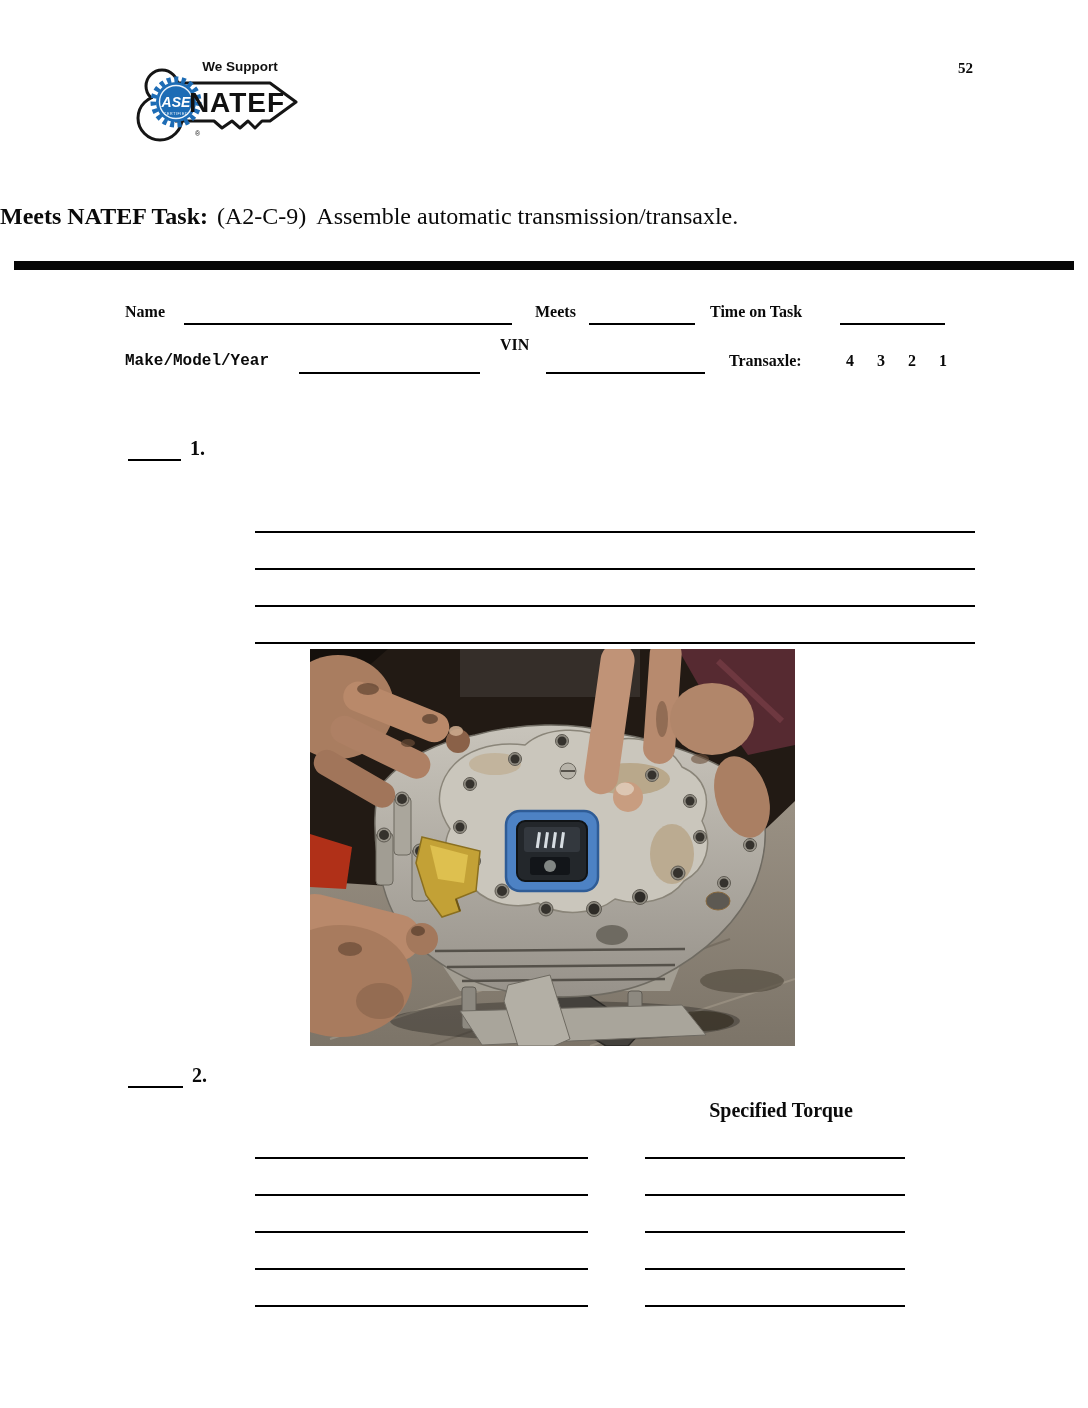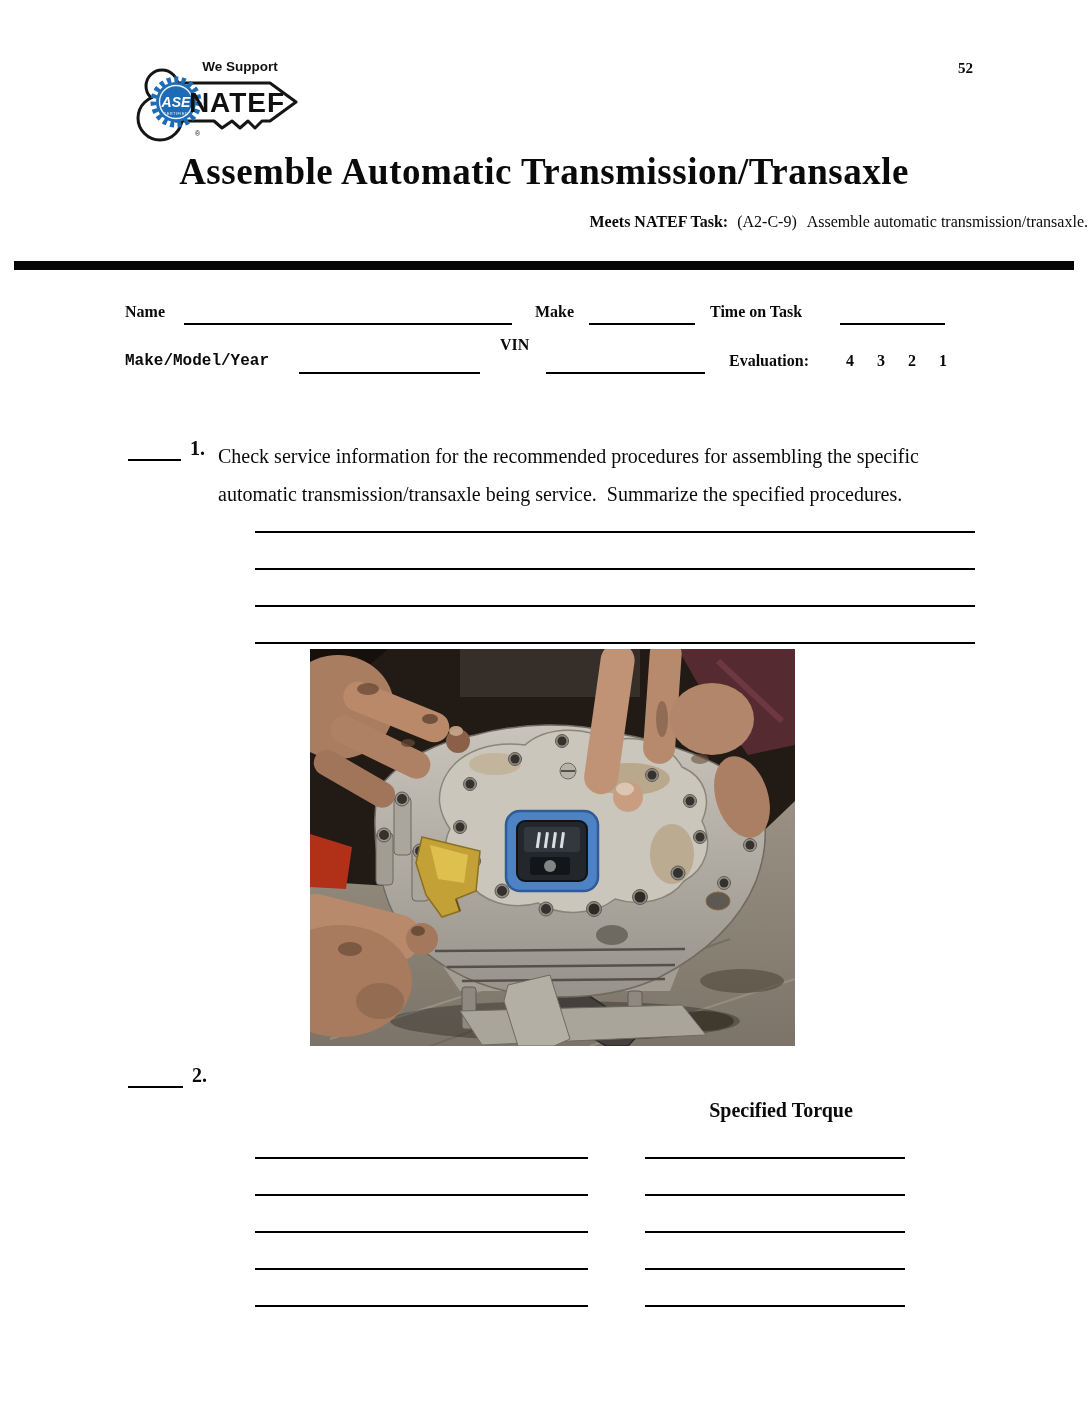--- a/index.html
+++ b/index.html
@@ -3,21 +3,21 @@
 <meta charset="utf-8">
 <style>
   html,body{margin:0;padding:0;background:#ffffff;}
   .page{
     position:relative;width:1088px;height:1408px;background:#ffffff;overflow:hidden;
     font-family:"Liberation Serif","DejaVu Serif",serif;color:#0a0a0a;
   }
   .abs{position:absolute;}
   .page-number{left:958px;top:60px;font-size:15px;font-weight:bold;}
   .title{left:0;right:0;top:150px;text-align:center;font-size:37px;font-weight:bold;letter-spacing:0.5px;}
-  .meets{left:0;right:0;top:213px;text-align:right;font-size:16px;}
+  .meets{left:0;right:0;top:203px;text-align:left;font-size:24px;}
   .meets .lab{font-weight:bold;margin-right:9px;}
   .meets .code{margin-right:10px;}
   .p1{left:0;right:0;top:229px;text-align:center;font-size:20px;}
   .rule{left:14px;top:261px;width:1060px;height:9px;background:#060606;}
   .lbl{font-size:16px;font-weight:bold;white-space:nowrap;}
   .fill{border-bottom:2px solid #000;height:20px;}
   .tasknum{font-size:20px;font-weight:bold;}
   .tasktext{font-size:20px;line-height:38px;white-space:pre-wrap;}
   .wline{border-top:2px solid #000;height:0;}
   .colhead{font-size:20px;font-weight:bold;text-align:center;}
@@ -45,48 +45,46 @@
         <circle r="16.5" fill="none" stroke="#eaf2fa" stroke-width="1.4"></circle>
         <text x="0" y="5" text-anchor="middle" font-size="14" font-style="italic" font-weight="bold" fill="#ffffff">ASE</text>
         <text x="0" y="12.5" text-anchor="middle" font-size="3.6" fill="#ffffff" letter-spacing="0.6">CERTIFIED</text>
       </g>
       <text x="109" y="17" text-anchor="middle" font-size="13.5" font-weight="bold" fill="#111111">We Support</text>
       <text x="106" y="58" text-anchor="middle" font-size="28" font-weight="bold" letter-spacing="1" fill="#111111">NATEF</text>
       <text x="64" y="82" font-size="7" fill="#111111">®</text>
     </svg>
   </div>
 
-  <div class="abs title">Assemble Automatic Transmission/Transaxle</div>
   <div class="abs meets">
     <span class="lab">Meets NATEF Task:</span><span class="code">(A2-C-9)</span><span>Assemble automatic transmission/transaxle.</span>
   </div>
   <div class="abs rule"></div>
 
   <div class="abs lbl" style="left:125px;top:303px;">Name</div>
   <div class="abs fill" style="left:184px;top:303px;width:328px;"></div>
-  <div class="abs lbl" style="left:535px;top:303px;">Make</div>
+  <div class="abs lbl" style="left:535px;top:303px;">Meets</div>
   <div class="abs fill" style="left:589px;top:303px;width:106px;"></div>
   <div class="abs lbl" style="left:710px;top:303px;">Time on Task</div>
   <div class="abs fill" style="left:840px;top:303px;width:105px;"></div>
 
   <div class="abs lbl" style="left:125px;top:352px;font-family:Liberation Mono, monospace;">Make/Model/Year</div>
   <div class="abs fill" style="left:299px;top:352px;width:181px;"></div>
   <div class="abs lbl" style="left:500px;top:336px;">VIN</div>
   <div class="abs fill" style="left:546px;top:352px;width:159px;"></div>
-  <div class="abs lbl" style="left:729px;top:352px;">Evaluation:</div>
+  <div class="abs lbl" style="left:729px;top:352px;">Transaxle:</div>
   <div class="abs lbl" style="left:846px;top:352px;display:flex;gap:23px;">
     <span>4</span>
     <span>3</span>
     <span>2</span>
     <span>1</span>
   </div>
 
   <div class="abs fill" style="left:128px;top:441px;width:53px;height:18px;"></div>
   <div class="abs tasknum" style="left:190px;top:437px;">1.</div>
-  <div class="abs tasktext" style="left:218px;top:437px;width:758px;">Check service information for the recommended procedures for assembling the specific automatic transmission/transaxle being service.  Summarize the specified procedures.</div>
 
   <div class="abs wline" style="left:255px;top:531px;width:720px;"></div>
   <div class="abs wline" style="left:255px;top:568px;width:720px;"></div>
   <div class="abs wline" style="left:255px;top:605px;width:720px;"></div>
   <div class="abs wline" style="left:255px;top:642px;width:720px;"></div>
 
   <div class="abs" style="left:310px;top:649px;width:485px;height:397px;">
     <svg viewBox="0 0 485 397" width="485" height="397">
       <defs>
         <linearGradient id="metal" x1="0" y1="0" x2="0" y2="1">

